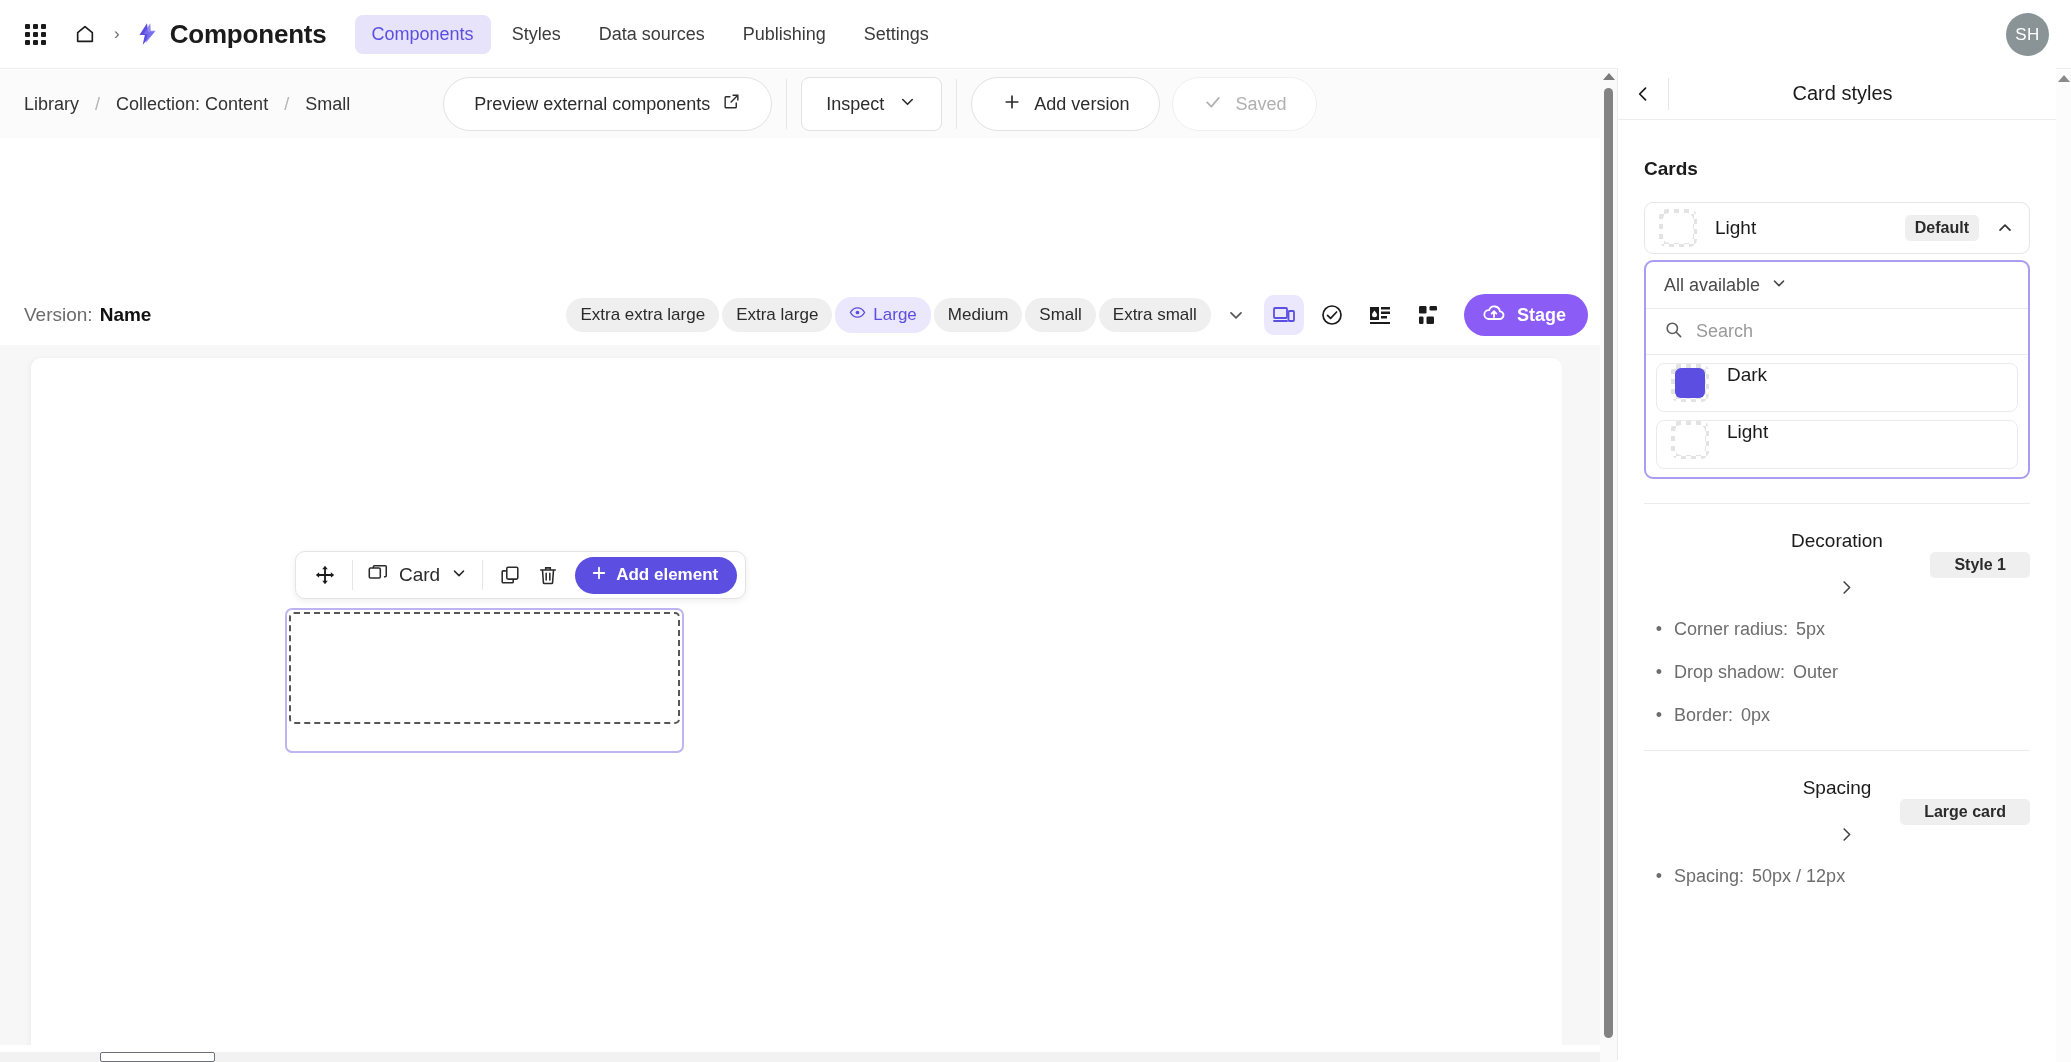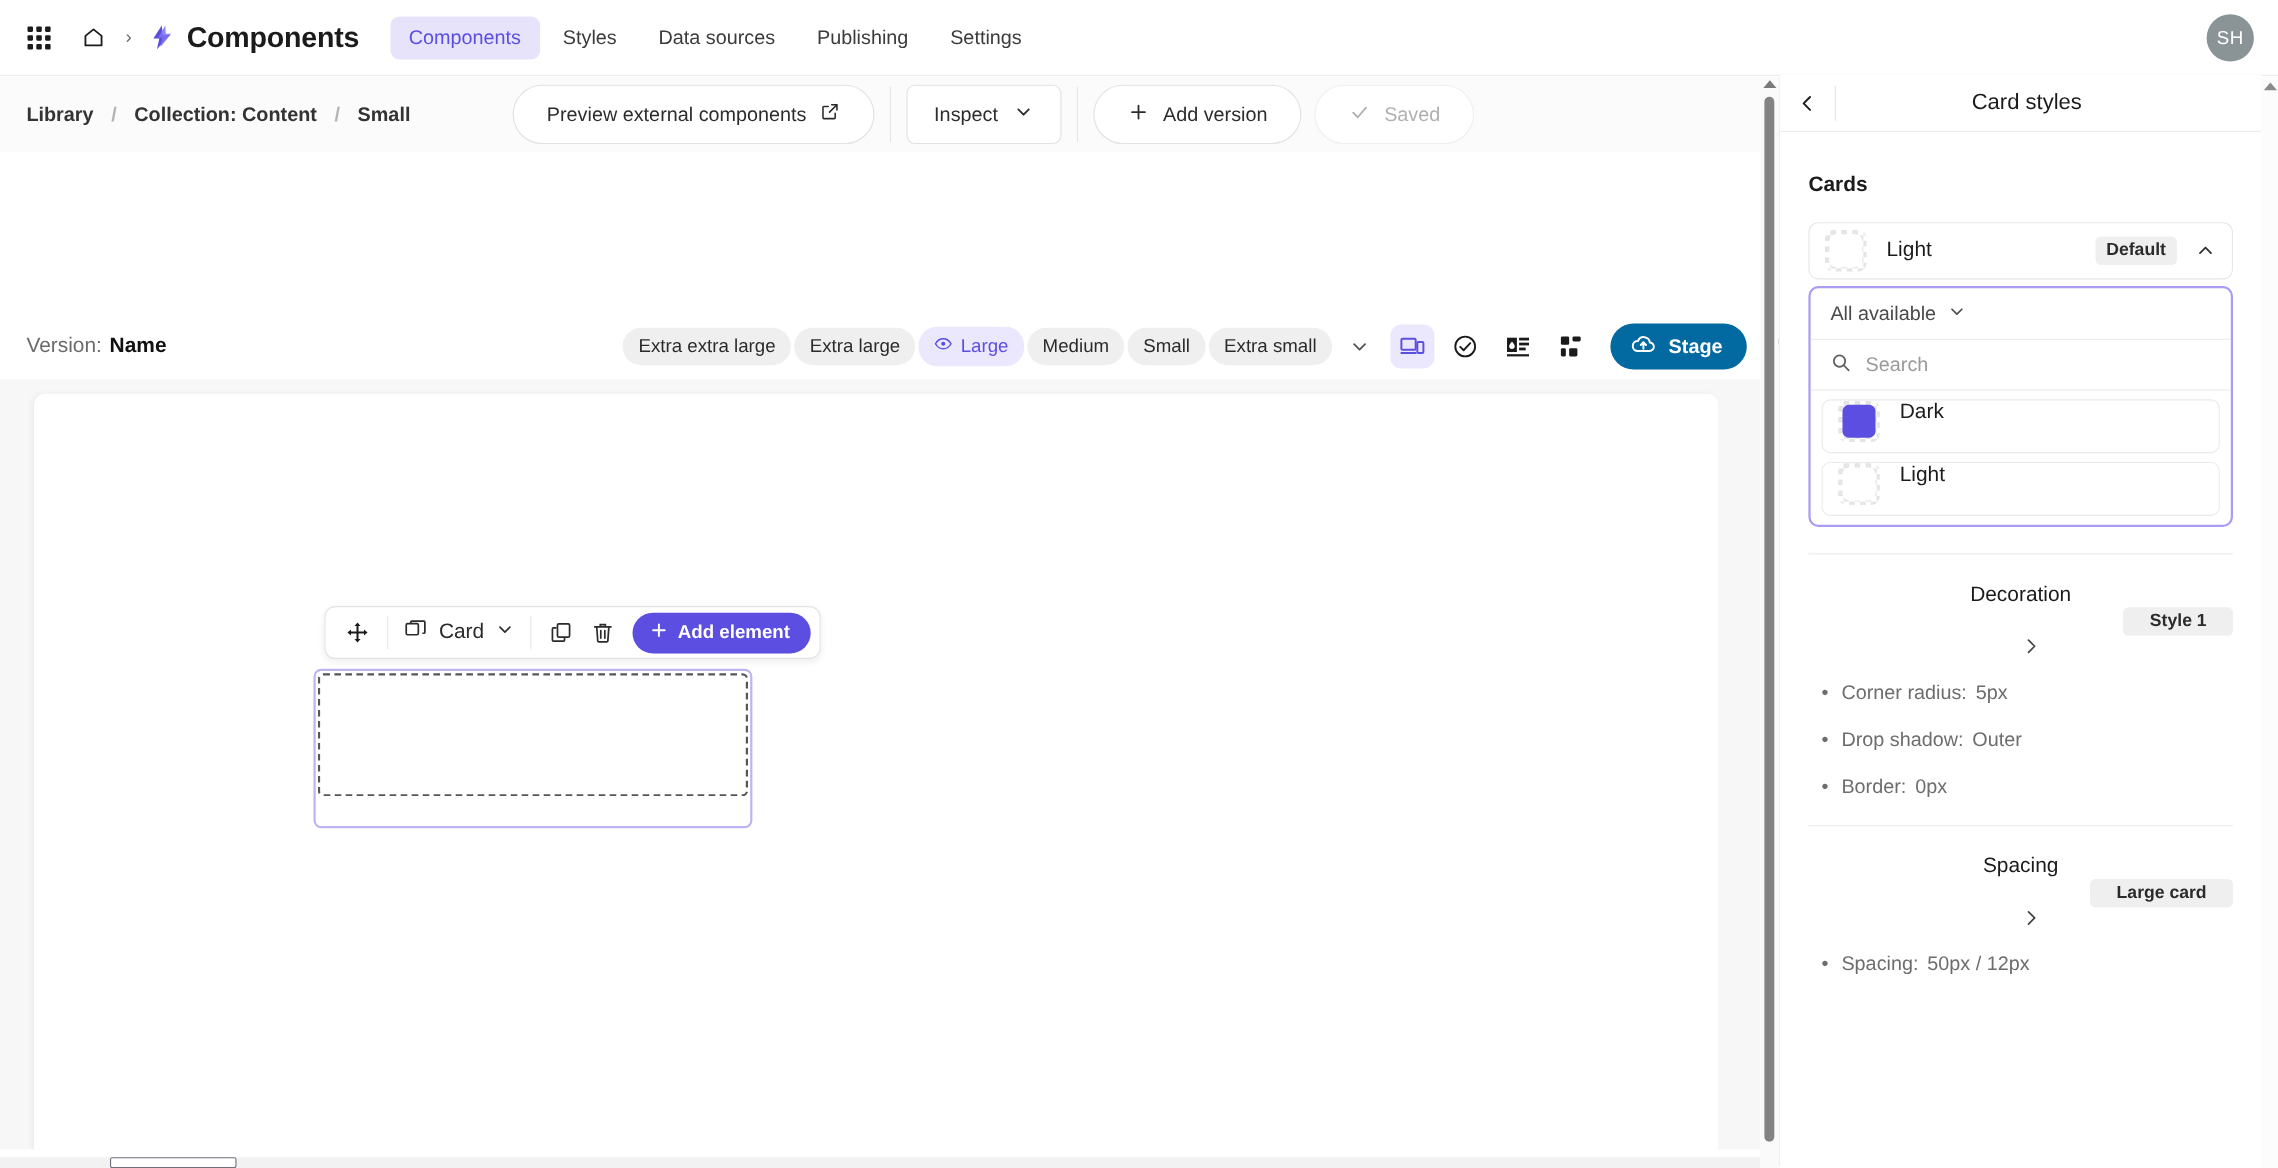--- a/index.html
+++ b/index.html
@@ -49,21 +49,21 @@
     display: flex; align-items: center; justify-content: center;
     font-size: 17px; letter-spacing: 0.5px; cursor: pointer;
   }
 
   
   .subheader {
     position: absolute; left: 0; top: 70px; width: 1600px; height: 68px;
     display: flex; align-items: center;
     background: #fbfbfb;
   }
-  .breadcrumb { display: flex; align-items: center; margin-left: 24px; font-size: 18px; color: #333; font-weight: bold; }
+  .breadcrumb { display: flex; align-items: center; margin-left: 24px; font-size: 18px; color: #333; }
   .breadcrumb .crumb { cursor: pointer; }
   .breadcrumb .sep { margin: 0 16px; color: #b4b4b4; }
 
   .hdr-actions { display: flex; align-items: center; margin-left: 93px; gap: 0; }
   .btn-pill {
     display: flex; align-items: center; gap: 12px;
     height: 54px; padding: 0 30px; border-radius: 27px;
     border: 1px solid #e2e2e2; background: #fff;
     font-size: 18px; color: #2c2c2c; cursor: pointer; white-space: nowrap;
   }
@@ -94,21 +94,21 @@
 
   .tool-icons { display: flex; align-items: center; gap: 8px; margin-left: 18px; }
   .ticon {
     width: 40px; height: 40px; border-radius: 10px;
     display: flex; align-items: center; justify-content: center; cursor: pointer;
   }
   .ticon.active { background: #ebe8fd; }
   .stage-btn {
     display: flex; align-items: center; gap: 11px;
     height: 42px; padding: 0 22px 0 18px; border-radius: 21px;
-    background: #0369a1; color: #fff; font-size: 18px; font-weight: bold;
+    background: #8b5cf6; color: #fff; font-size: 18px; font-weight: bold;
     cursor: pointer; margin-left: 8px;
   }
   .more-btn {
     margin-left: 14px; font-size: 26px; color: #3b3b3b; cursor: pointer;
     letter-spacing: 2px; line-height: 10px; padding-bottom: 10px;
   }
 
   
   .canvas-wrap {
     position: absolute; left: 0; top: 345px; width: 1600px; height: 700px;

